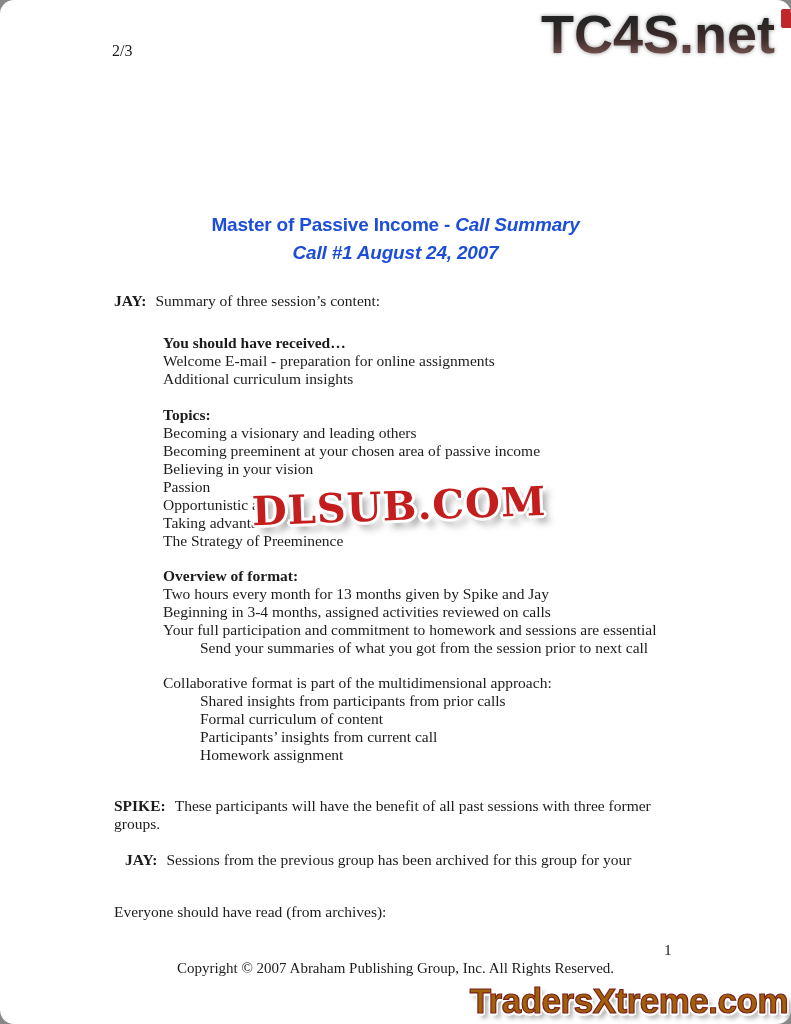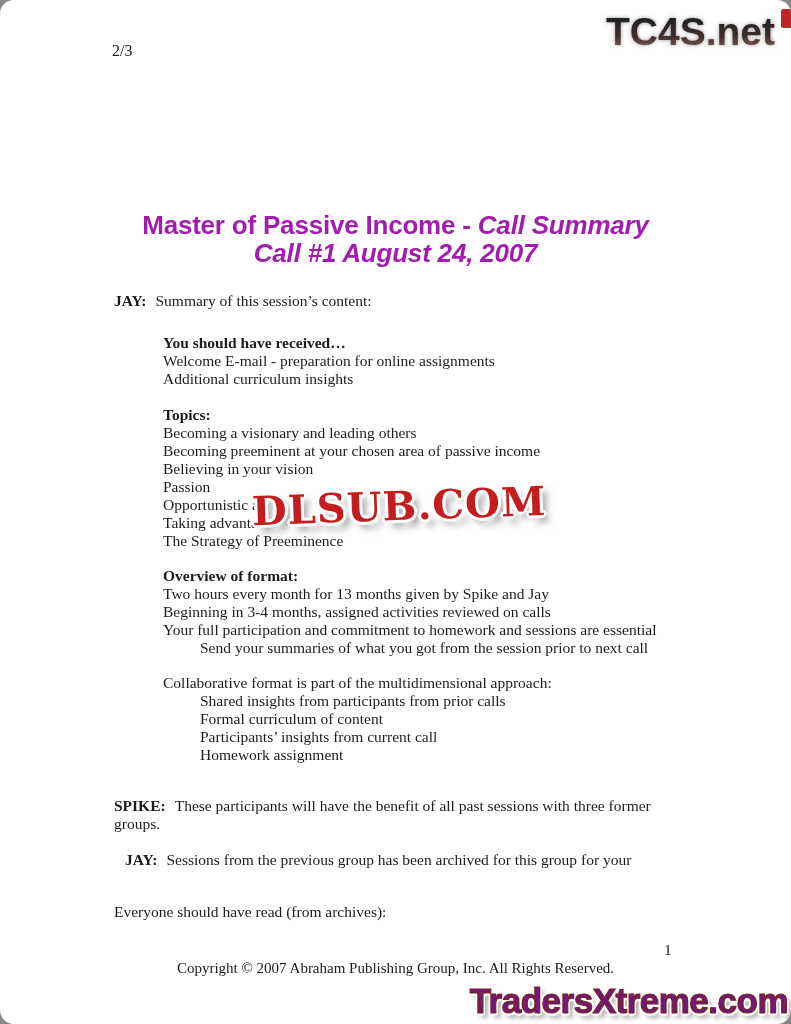--- a/index.html
+++ b/index.html
@@ -12,40 +12,40 @@
     overflow:hidden;
     margin:0 auto;
     border-radius:14px;
   }
   
   .sheet-indicator{
     position:absolute;left:112px;top:42px;
     font-size:16px;
   }
   .tc4s-logo{
-    position:absolute;top:10px;right:16px;
+    position:absolute;top:3px;right:16px;
     font-family:"Liberation Sans", sans-serif;
-    font-weight:bold;font-size:39px;letter-spacing:0px;
+    font-weight:bold;font-size:54px;letter-spacing:0px;
     background:linear-gradient(180deg,#232323 25%,#3f2e2c 60%,#8d6561 95%);
     -webkit-background-clip:text;background-clip:text;color:transparent;
     filter:drop-shadow(0 0 2px rgba(130,130,130,.85));
     white-space:nowrap;
     text-decoration:underline;
   }
   .red-edge-mark{
     position:absolute;top:9px;right:0;width:10px;height:19px;
     background:#bf272b;border-radius:2px 0 0 2px;
   }
   
   .doc-title{
     position:absolute;top:211px;left:0;width:791px;
     text-align:center;
     font-family:"Liberation Sans", sans-serif;
-    font-weight:bold;font-size:26px;line-height:28px;
-    color:#a21caf;letter-spacing:-.2px;
+    font-weight:bold;font-size:19px;line-height:28px;
+    color:#1d4ed8;letter-spacing:-.2px;
   }
   .doc-title .it{font-style:italic;}
   
   .para{position:absolute;font-size:15.5px;line-height:18px;white-space:nowrap;}
   .line{height:18px;}
   .speaker{font-weight:bold;margin-right:9px;margin-top:17px;}
   .bold{font-weight:bold;}
   .indent2{margin-left:37px;}
   
   .dlsub-watermark{
@@ -56,21 +56,21 @@
     color:#c41d1d;white-space:nowrap;
     text-shadow:
       -2px -2px 0 #fff, 2px -2px 0 #fff, -2px 2px 0 #fff, 2px 2px 0 #fff,
       0 -3px 0 #fff, 0 3px 0 #fff, -3px 0 0 #fff, 3px 0 0 #fff,
       6px 7px 7px rgba(110,110,110,.65);
   }
   .traders-logo{
     position:absolute;right:3px;top:981px;
     font-family:"Liberation Sans", sans-serif;
     font-weight:bold;font-size:35px;letter-spacing:-.5px;
-    color:#701a75;
+    color:#a16207;
     -webkit-text-stroke:1.2px #7a2020;
     white-space:nowrap;
     text-shadow:
       -2px -2px 0 #fff, 2px -2px 0 #fff, -2px 2px 0 #fff, 2px 2px 0 #fff,
       0 -3px 1px #fff, 0 3px 1px #fff,
       4px 5px 5px rgba(120,120,120,.75);
   }
   
   .page-number{position:absolute;left:664px;top:941px;font-size:15.5px;}
   .copyright{
@@ -87,21 +87,21 @@
 
   <div class="tc4s-logo">TC4S.net</div>
   <div class="red-edge-mark"></div>
 
   <div class="doc-title">
     <span>Master of Passive Income - </span><span class="it">Call Summary</span><br>
     <span class="it">Call #1 August 24, 2007</span>
   </div>
 
   <div class="para" style="left:114px;top:292px;">
-    <span class="speaker">JAY:</span><span>Summary of this session’s content:</span>
+    <span class="speaker">JAY:</span><span>Summary of three session’s content:</span>
   </div>
 
   <div class="para" style="left:163px;top:334px;">
     <div class="line bold">You should have received…</div>
     <div class="line">Welcome E-mail - preparation for online assignments</div>
     <div class="line">Additional curriculum insights</div>
   </div>
 
   <div class="para" style="left:163px;top:406px;">
     <div class="line bold">Topics:</div>

